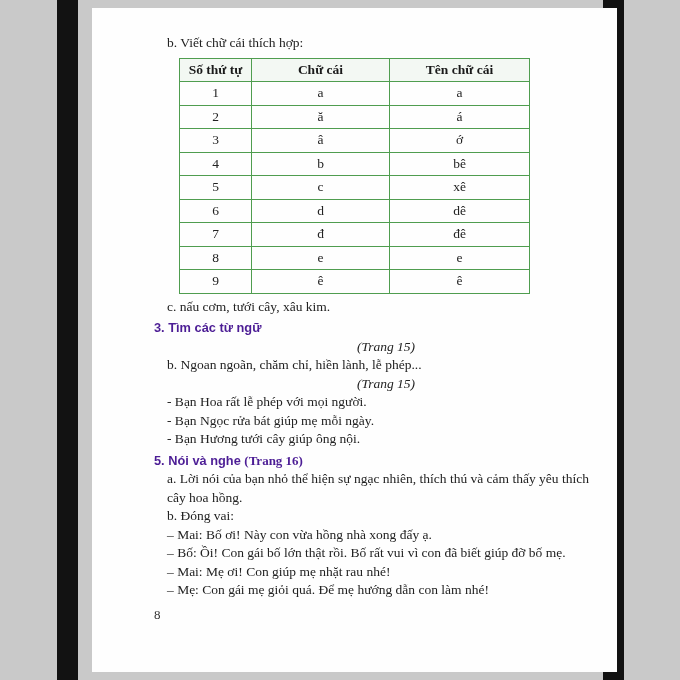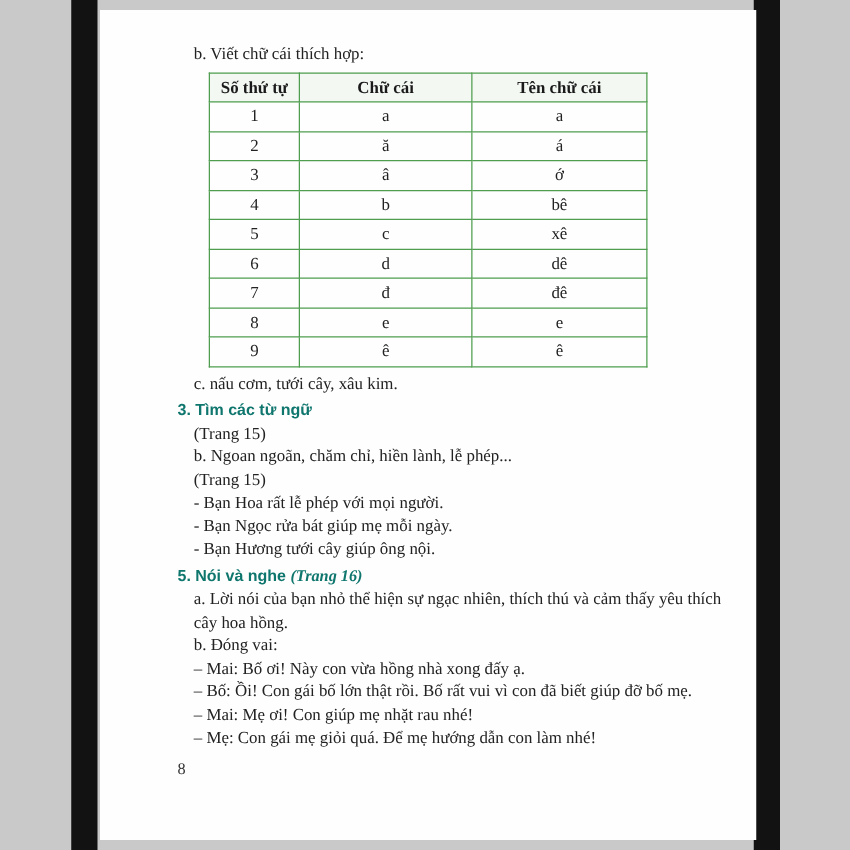--- a/index.html
+++ b/index.html
@@ -13,41 +13,41 @@
   .side-bar {
     position: absolute;
     top: 0; bottom: 0;
     width: 21px;
     background: #121212;
   }
   .side-bar.left  { left: 57px; }
   .side-bar.right { left: 603px; }
   .page {
     position: absolute;
-    left: 80px; top: 8px;
+    left: 92px; top: 8px;
     width: 525px; height: 664px;
     background: #fefefe;
   }
   .content {
     padding: 26px 12px 0 62px;
     color: #222;
     font-size: 13.5px;
     line-height: 18.5px;
   }
   .para { margin: 0; }
   .indent { padding-left: 13px; }
   .heading {
     font-family: "Liberation Sans", sans-serif;
     font-weight: bold;
     font-size: 12.8px;
-    color: #0f766e;
+    color: #4c1d95;
     margin-top: 3px;
   }
-  .trang { padding-left: 13px; }
-  .trang-inline { font-style: italic; font-family: "Liberation Serif", serif; font-size: 13px; }
+  .trang { font-style: italic; padding-left: 13px; text-align: center; }
+  .trang-inline { font-family: "Liberation Serif", serif; font-size: 13px; }
   table.alphabet {
     border-collapse: collapse;
     margin: 5px 0 4px 25px;
     width: 350px;
     font-size: 13.5px;
     table-layout: fixed;
   }
   table.alphabet col.c1 { width: 72px; }
   table.alphabet col.c2 { width: 138px; }
   table.alphabet col.c3 { width: 140px; }

